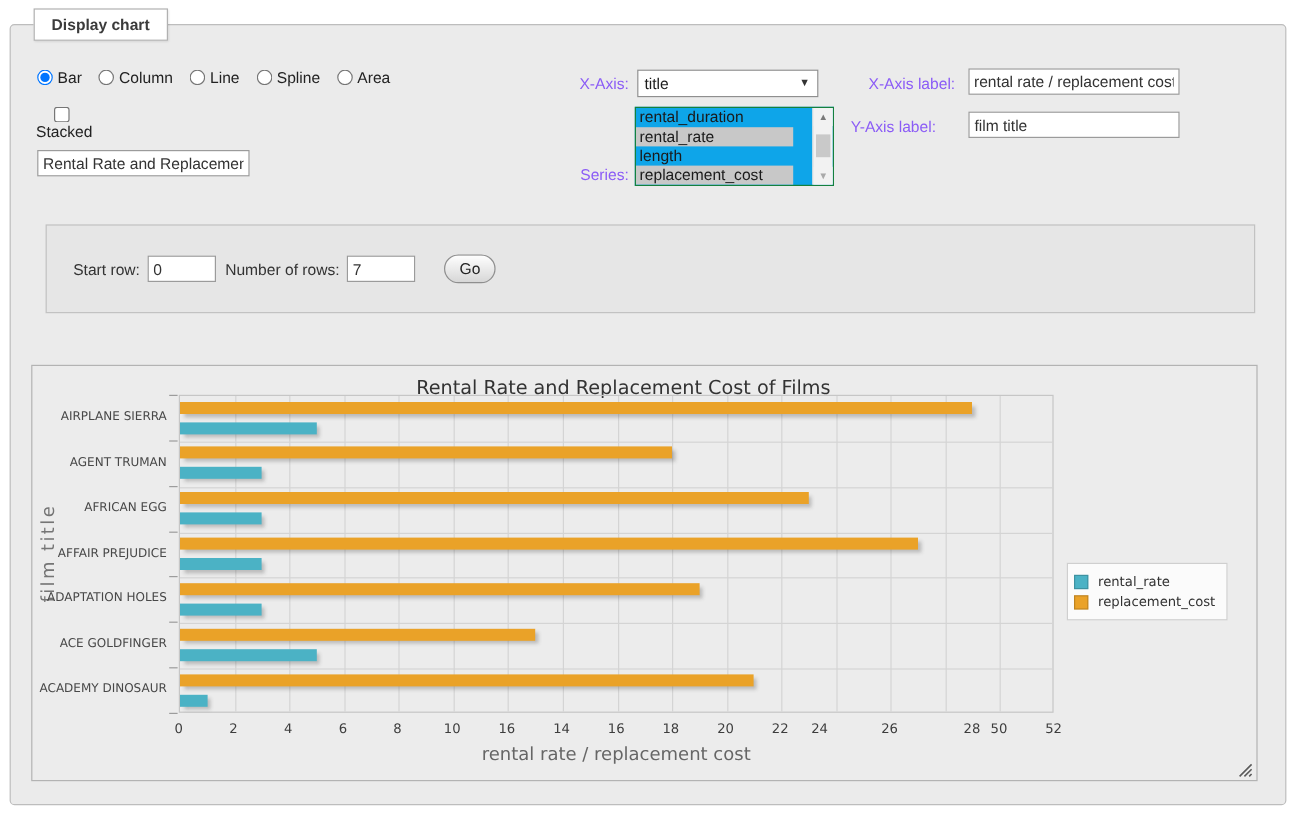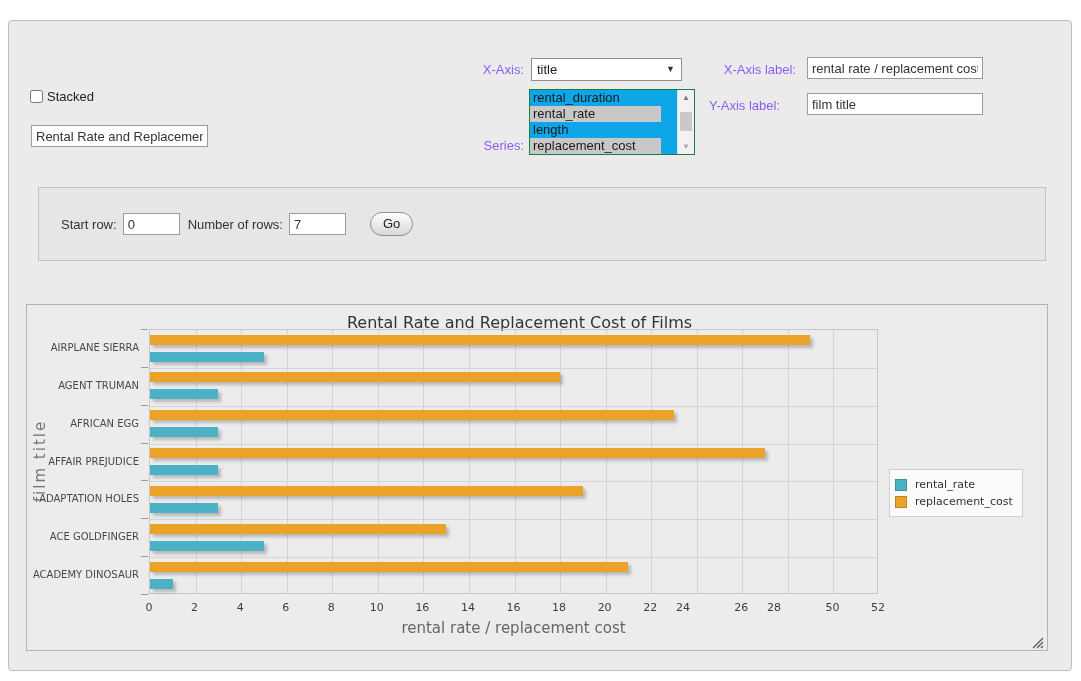--- a/index.html
+++ b/index.html
@@ -19,21 +19,21 @@
     box-shadow:1px 1px 2px rgba(0,0,0,0.12);
   }
   .radio-row {
     position:absolute; left:22px; top:36px; display:flex; gap:14px;
     align-items:center; font-size:13px; color:#222;
   }
   .radio-row label { display:flex; align-items:center; }
   .radio-row input, .chk-row input { margin:0 4px 0 0; width:13px; height:13px; }
   .chk-row {
     position:absolute; left:21px; top:68px; display:flex; align-items:center;
-    font-size:13px; color:#222;
+    font-size:13px; color:#222;flex-direction:column;
   }
   .txt-input {
     background:#fff; border:1px solid #9b9b9b; font-size:13px; color:#333;
     padding:1px 4px; height:22px; font-family:"Liberation Sans",sans-serif;
   }
   #title-input { position:absolute; left:22px; top:104px; width:177px; }
   .lbl { position:absolute; font-size:13px; color:#8b5cf6; text-align:right; }
   #xaxis-lbl   { left:420px; top:41px; width:95px; }
   #series-lbl  { left:428px; top:117px; width:87px; }
   #xlabel-lbl  { left:640px; top:41px; width:147px; }
@@ -99,21 +99,44 @@
     border:1px solid #cfcfcf; padding:5px 9px 5px 5px;
   }
   .legend-row { display:flex; align-items:center; height:15px; margin:2px 0; font-size:11px; color:#333; white-space:nowrap; }
   .swatch { width:12px; height:12px; margin-right:8px; border:1px solid rgba(0,0,0,0.18); }
   .resize-handle { position:absolute; right:3px; bottom:3px; width:12px; height:12px; cursor:se-resize; }
 </style>
 </head>
 <body>
 
 <div class="fieldset">
-
+  <div class="legend-tab">Display chart</div>
+
+  <div class="radio-row" id="chart-type-group">
+      <label>
+        <input type="radio" name="charttype" checked="" style="">
+        <span>Bar</span>
+      </label>
+      <label>
+        <input type="radio" name="charttype" style="">
+        <span>Column</span>
+      </label>
+      <label>
+        <input type="radio" name="charttype" style="">
+        <span>Line</span>
+      </label>
+      <label>
+        <input type="radio" name="charttype" style="">
+        <span>Spline</span>
+      </label>
+      <label>
+        <input type="radio" name="charttype" style="">
+        <span>Area</span>
+      </label>
+    </div>
 
   <div class="chk-row">
     <input type="checkbox" style="">
     <span>Stacked</span>
   </div>
 
   <input class="txt-input" id="title-input" value="Rental Rate and Replacement Cost of Films" style="">
 
   <span class="lbl" id="xaxis-lbl">X-Axis:</span>
   <div class="selectbox">
@@ -198,21 +221,21 @@
         <div class="xtick cfont" style="left: 304.25px;">8</div>
         <div class="xtick cfont" style="left: 349.812px;">10</div>
         <div class="xtick cfont" style="left: 395.375px;">16</div>
         <div class="xtick cfont" style="left: 440.938px;">14</div>
         <div class="xtick cfont" style="left: 486.5px;">16</div>
         <div class="xtick cfont" style="left: 532.062px;">18</div>
         <div class="xtick cfont" style="left: 577.625px;">20</div>
         <div class="xtick cfont" style="left: 623.188px;">22</div>
         <div class="xtick cfont" style="left: 656px;">24</div>
         <div class="xtick cfont" style="left: 714.312px;">26</div>
-        <div class="xtick cfont" style="left: 747px; text-align: center;">28</div>
+        <div class="xtick cfont" style="left: 783px; text-align: center;">28</div>
         <div class="xtick cfont" style="left: 805.438px;">50</div>
         <div class="xtick cfont" style="left: 851px;">52</div>
         <div class="ytick-mark" style="left: 114px; top: 24px;"></div>
         <div class="ytick-mark" style="left: 114px; top: 61.8571px;"></div>
         <div class="ytick-mark" style="left: 114px; top: 99.7143px;"></div>
         <div class="ytick-mark" style="left: 114px; top: 137.571px;"></div>
         <div class="ytick-mark" style="left: 114px; top: 175.429px;"></div>
         <div class="ytick-mark" style="left: 114px; top: 213.286px;"></div>
         <div class="ytick-mark" style="left: 114px; top: 251.143px;"></div>
         <div class="ytick-mark" style="left: 114px; top: 289px;"></div>

